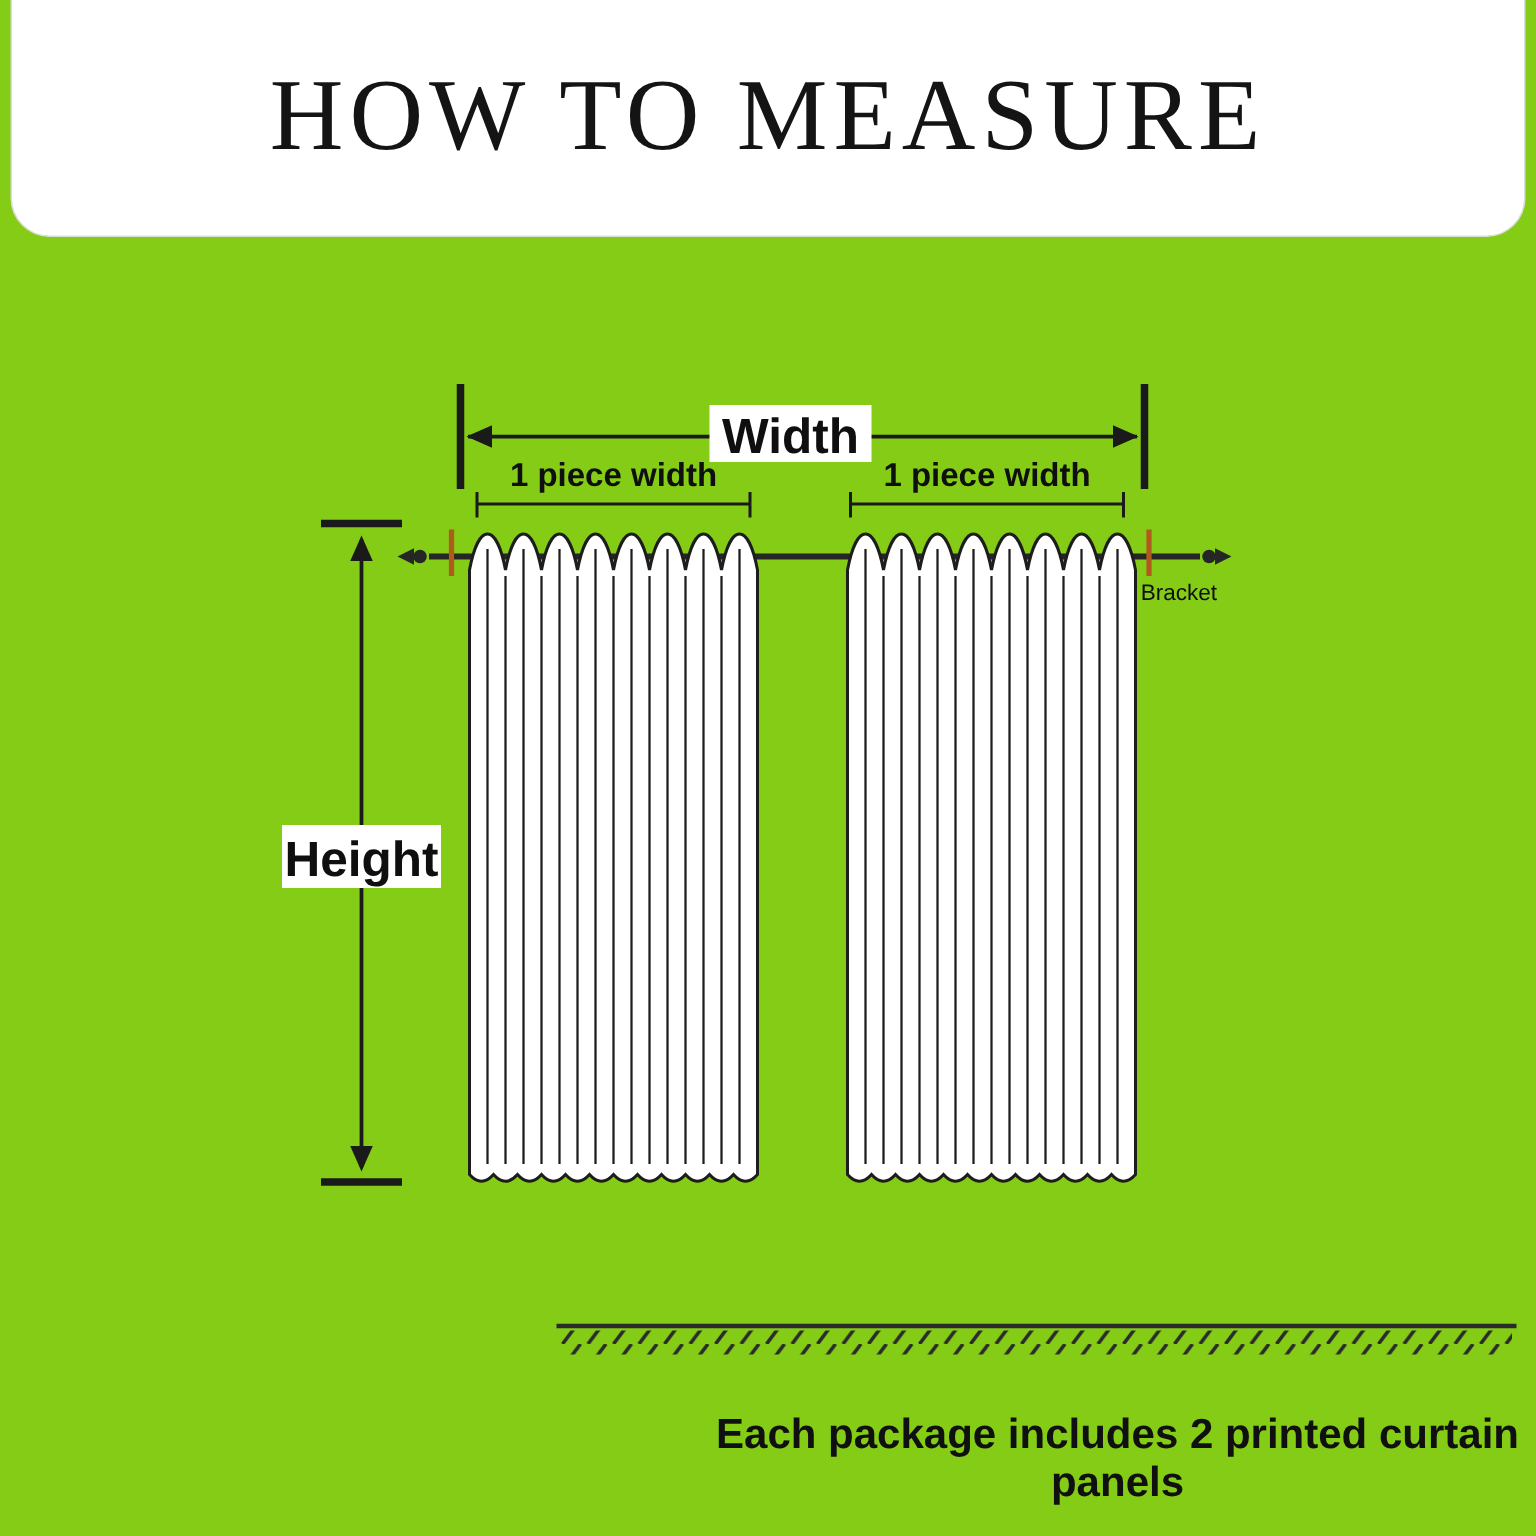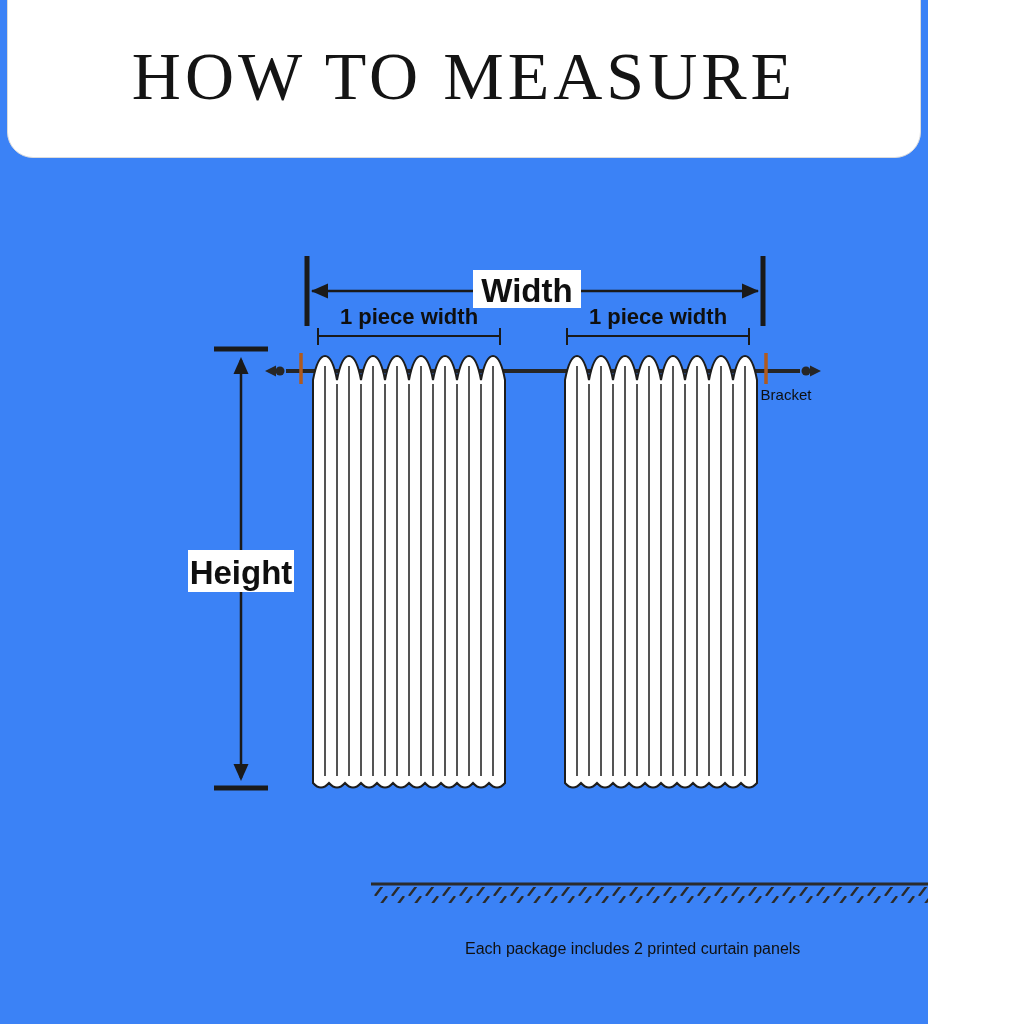--- a/index.html
+++ b/index.html
@@ -1,20 +1,20 @@
 <!DOCTYPE html>
 <html><head>
 <meta charset="utf-8">
 <style>
   html, body { margin: 0; padding: 0; background: #ffffff; }
   .page {
     position: relative;
-    width: 928px;
+    width: 1024px;
     height: 1024px;
-    background: #3b82f6;
+    background: #84cc16;
     overflow: hidden;
     font-family: "Liberation Sans", sans-serif;
   }
   .header-card {
     position: absolute;
     left: 7px;
     right: 7px;
     top: -28px;
     height: 186px;
     background: #ffffff;
@@ -45,23 +45,24 @@
     fill: #0f0f0f;
   }
   .measure-label { font-size: 33px; font-weight: bold; }
   .piece-label   { font-size: 22px; font-weight: bold; }
   .small-label   { font-size: 15px; }
   .footer-note {
     position: absolute;
     top: 940px;
     left: 465px;
     width: 560px;
-    text-align: left;
-    font-size: 16px;
+    text-align: center;
+    font-size: 28px;
     color: #101010;
+    font-weight: bold;
   }
 </style>
 </head>
 <body>
 
 <div class="page">
 
   <div class="header-card">
     <h1 class="page-title">HOW TO MEASURE</h1>
   </div>

